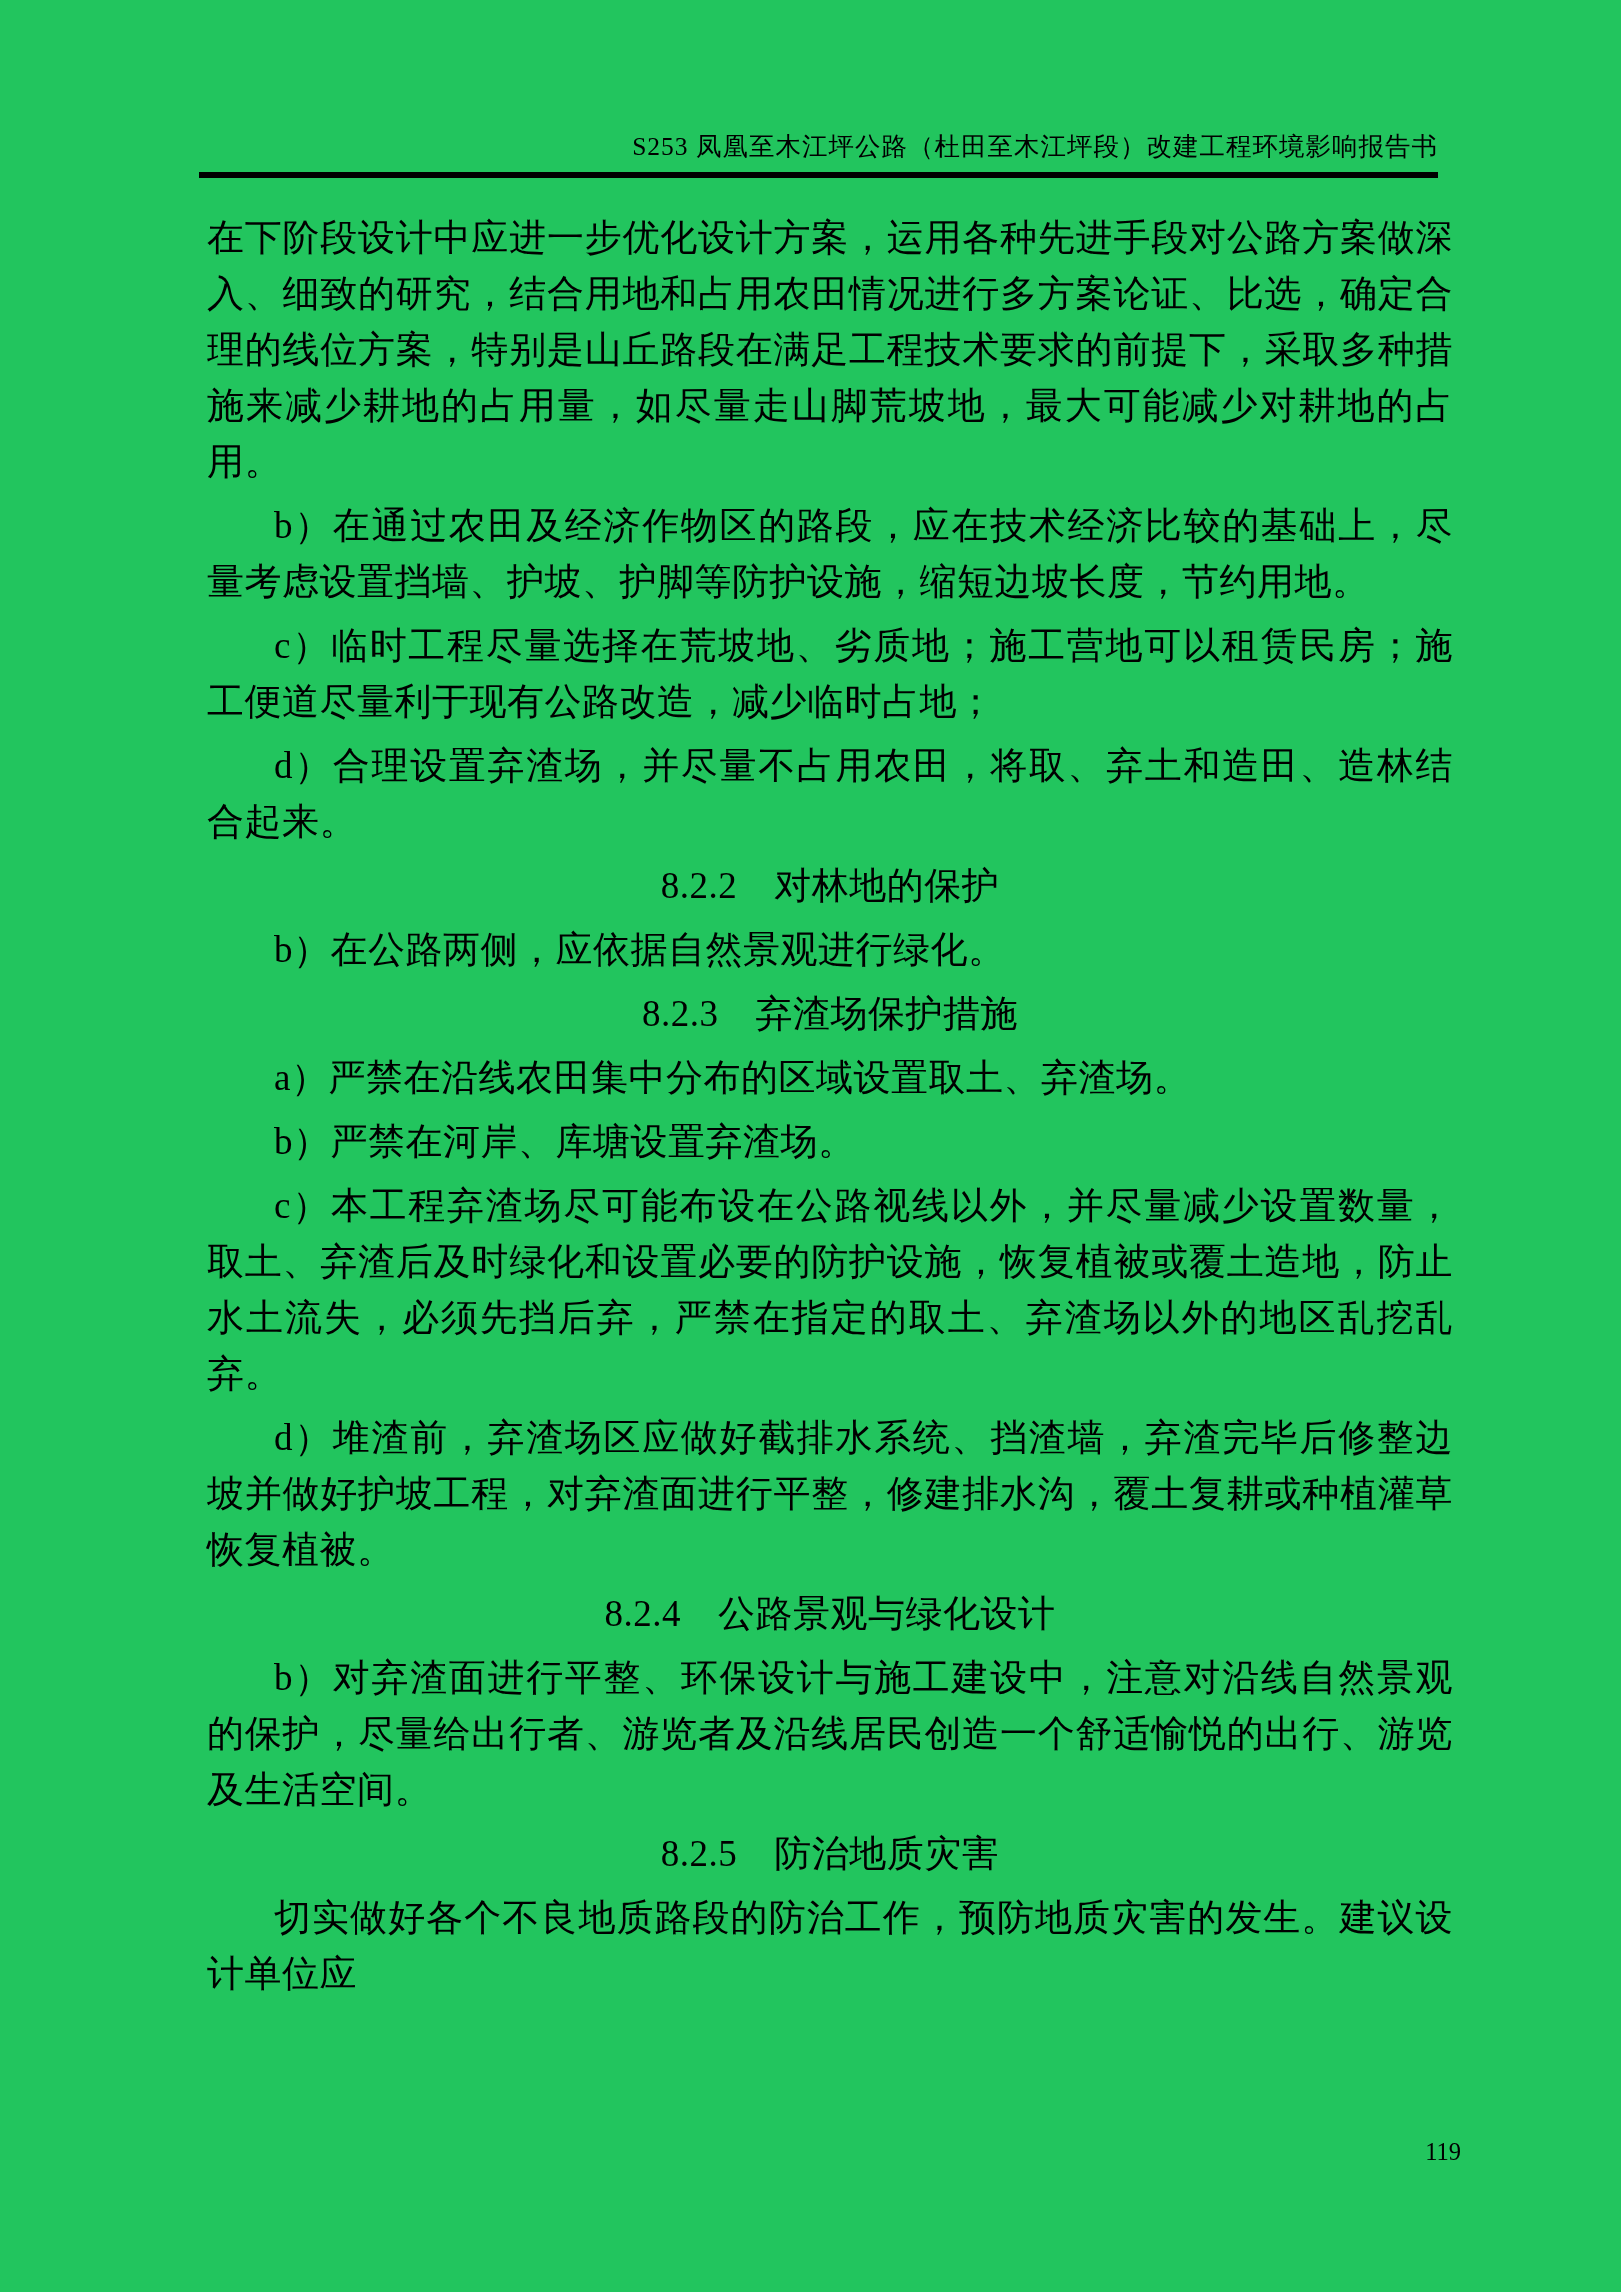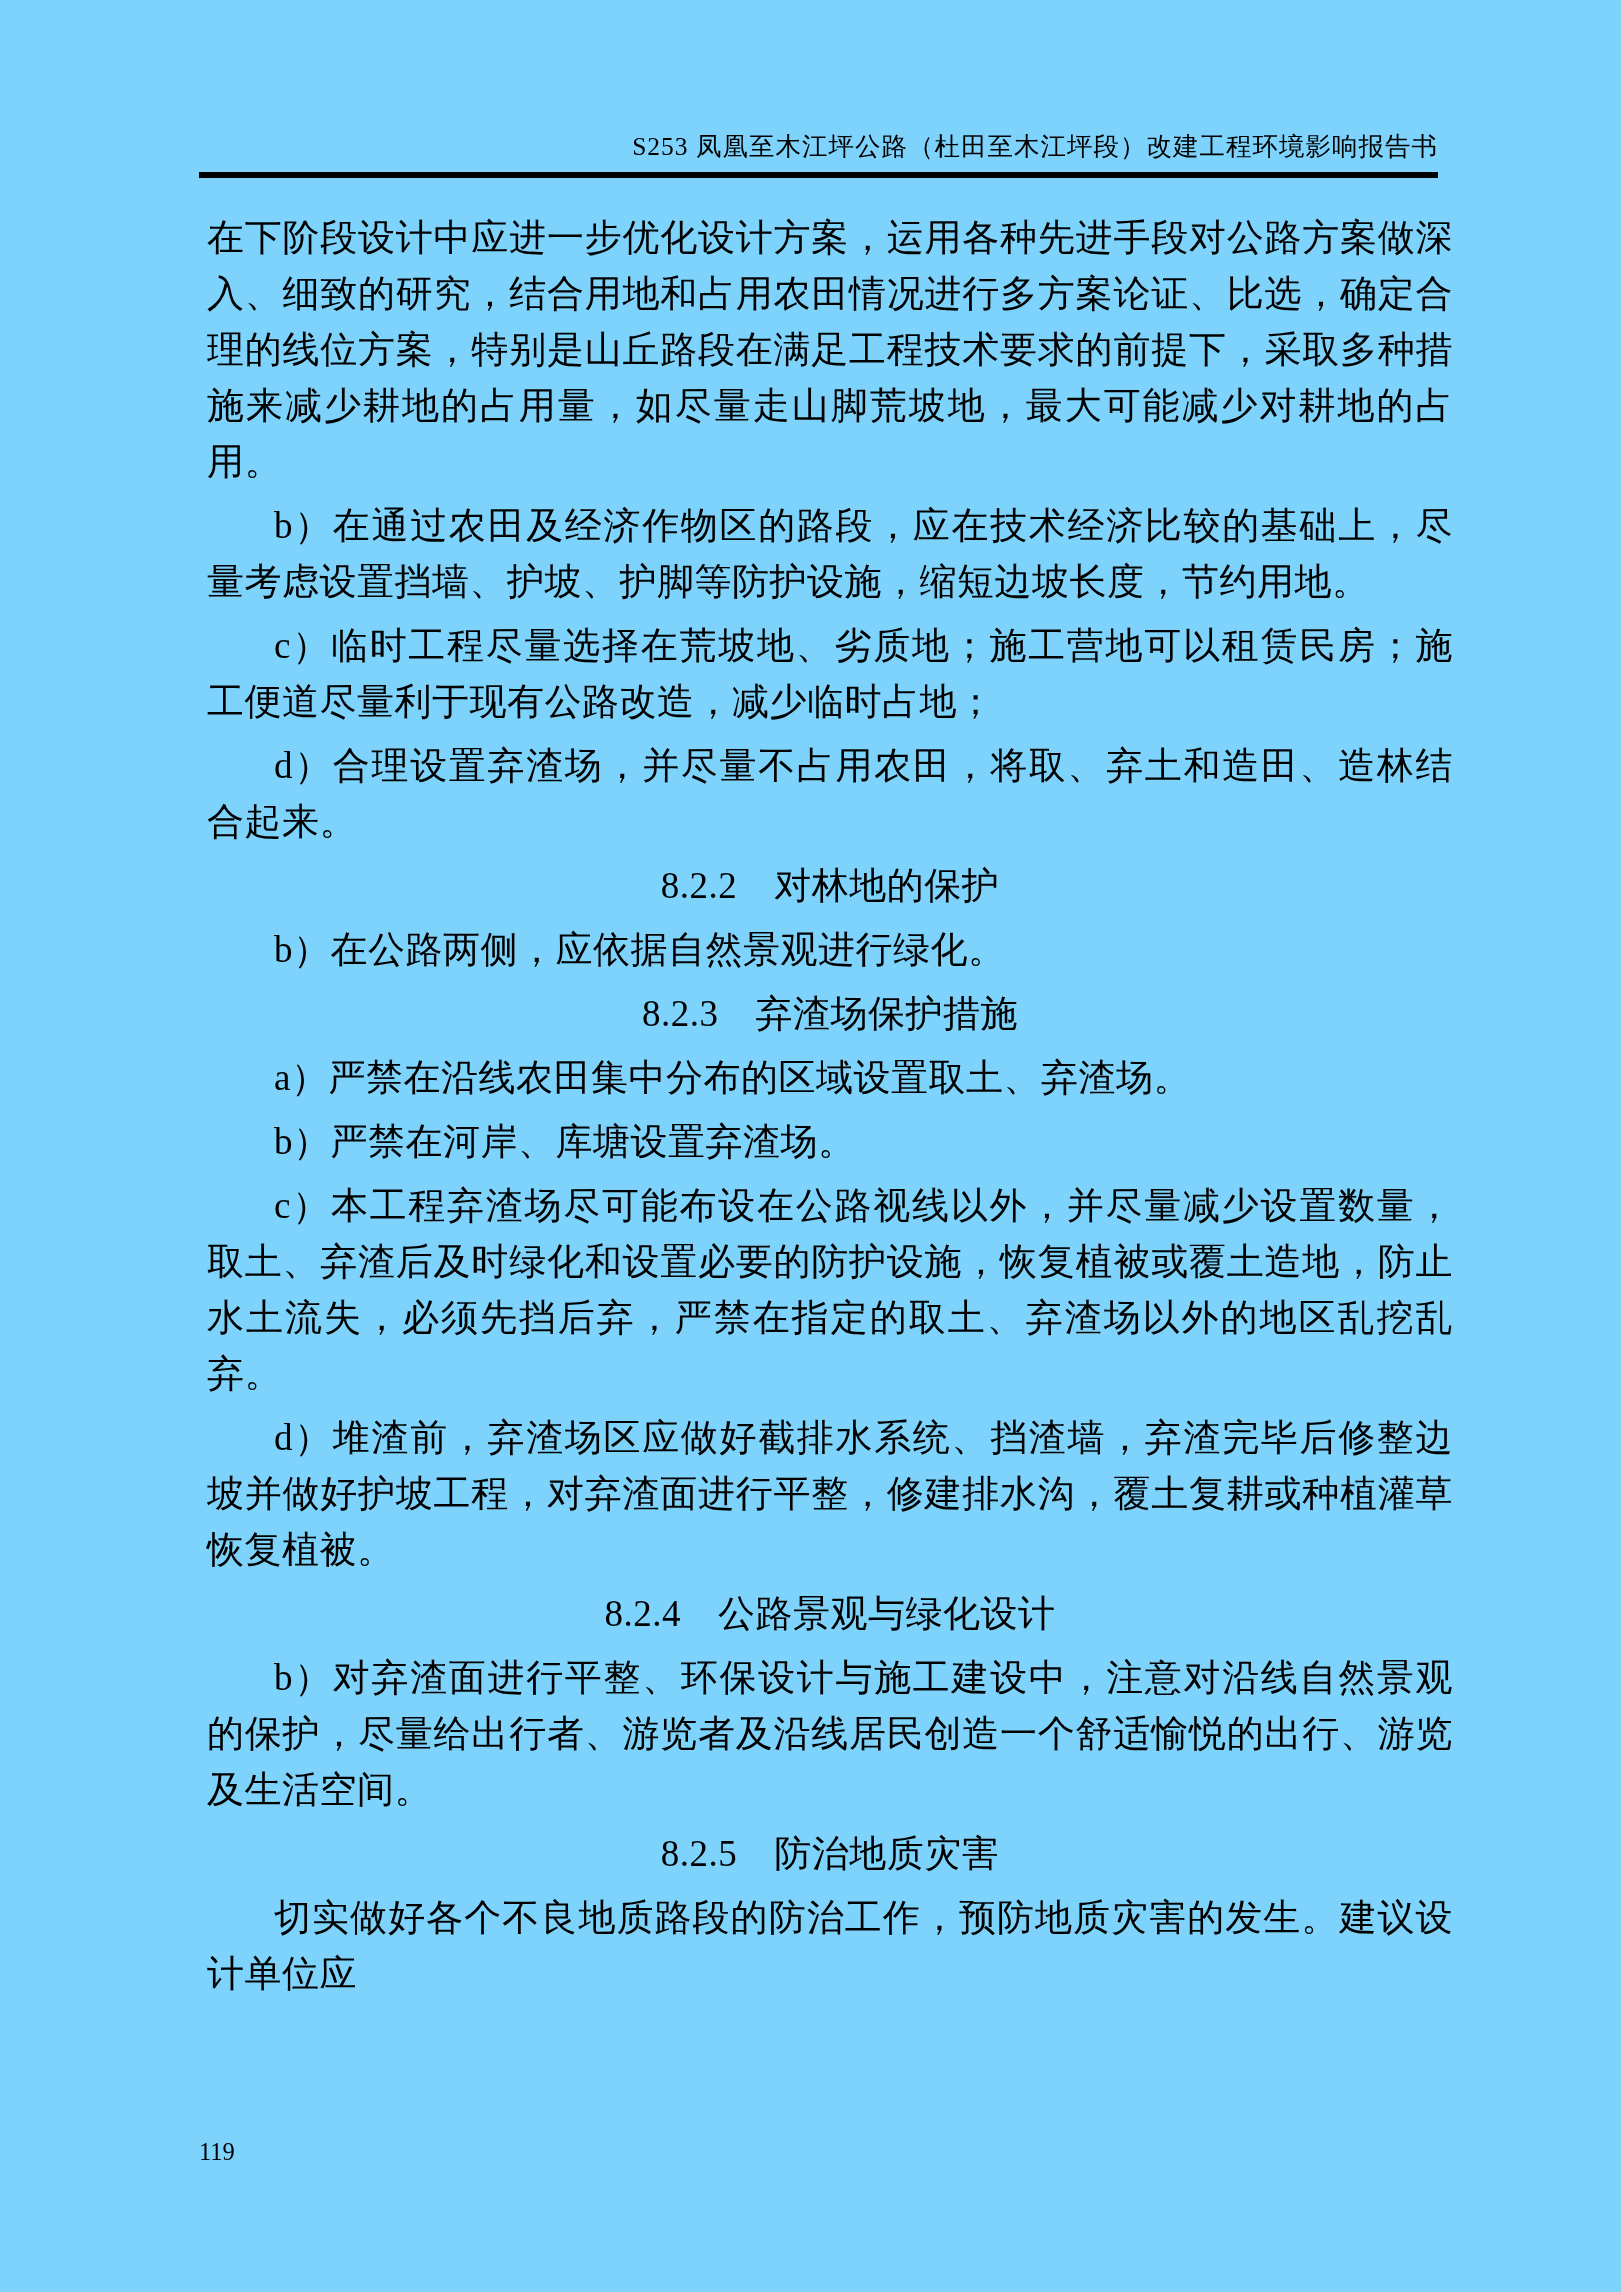--- a/index.html
+++ b/index.html
@@ -1,20 +1,20 @@
 <!DOCTYPE html>
 <html><head>
 <meta charset="utf-8">
 <style>
   html, body { margin: 0; padding: 0; background: #e8e8e8; }
   .page {
     position: relative;
     width: 1621px;
     height: 2293px;
-    background: #7dd3fc;
+    background: #22c55e;
     font-family: "Liberation Serif", "DejaVu Serif", serif;
     color: #000000;
     overflow: hidden;
   }
   .running-header {
     position: absolute;
     left: 199px;
     width: 1239px;
     top: 130px;
     text-align: right;
@@ -50,21 +50,21 @@
   .content p.heading {
     text-align: center;
     text-indent: 0;
   }
   .content p.heading .h-num { margin-right: 37px; }
   .page-footer {
     position: absolute;
     left: 199px;
     width: 1262px;
     top: 2135px;
-    text-align: left;
+    text-align: right;
     font-size: 24.5px;
     line-height: 33px;
   }
 </style>
 </head>
 <body>
 
 <div class="page">
   <div class="running-header">S253 凤凰至木江坪公路（杜田至木江坪段）改建工程环境影响报告书</div>
   <div class="header-rule"></div>

